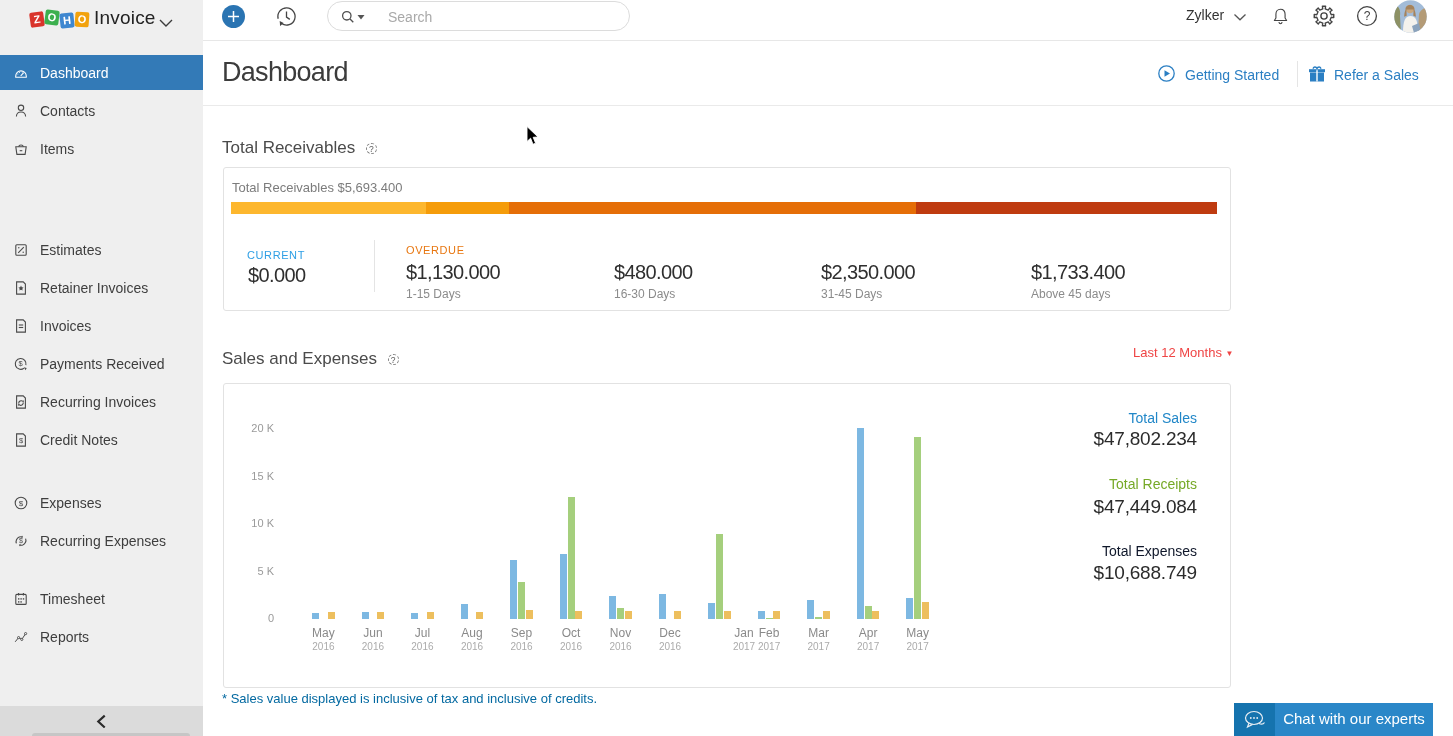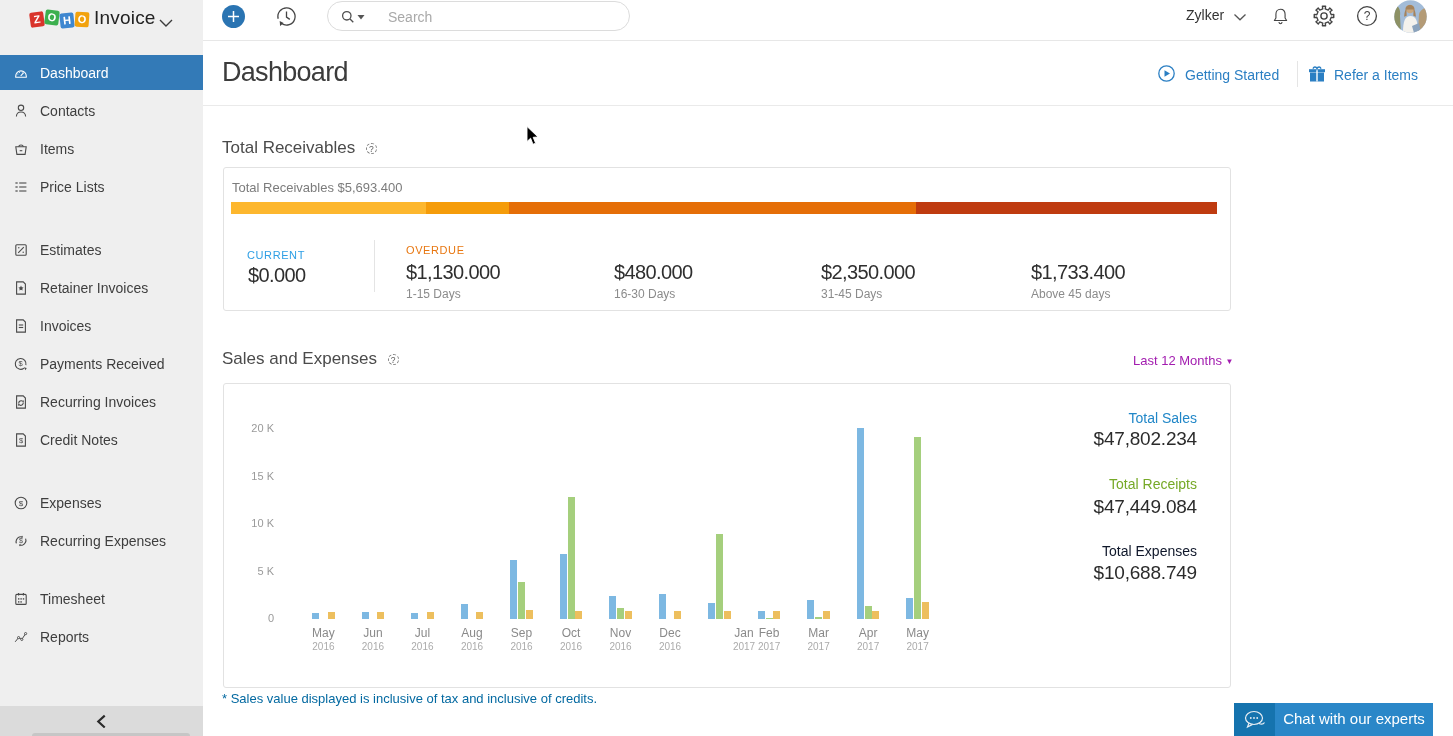--- a/index.html
+++ b/index.html
@@ -73,31 +73,20 @@
         <span class="lbl">Contacts</span>
       </div>
     <div class="nav-item" style="top:130px;">
         <svg class="ic" viewBox="0 0 16 16">
           <path d="M2.8,5.8 L13.2,5.8 L12.1,13.4 L3.9,13.4 Z" stroke="#4a4a4a" stroke-width="1.1" fill="none"></path>
           <path d="M5.7,5.8 C5.9,3.4 10.1,3.4 10.3,5.8" stroke="#4a4a4a" stroke-width="1.1" fill="none"></path>
           <line x1="6.7" y1="9.7" x2="9.3" y2="9.7" stroke="#4a4a4a" stroke-width="1.1"></line>
         </svg>
         <span class="lbl">Items</span>
       </div>
-    <div class="nav-item" style="top:168px;">
-        <svg class="ic" viewBox="0 0 16 16">
-          <rect x="2.4" y="3.4" width="2.3" height="1.2" fill="#4a4a4a"></rect>
-          <rect x="2.4" y="7.4" width="2.3" height="1.2" fill="#4a4a4a"></rect>
-          <rect x="2.4" y="11.4" width="2.3" height="1.2" fill="#4a4a4a"></rect>
-          <line x1="6.2" y1="4" x2="13.4" y2="4" stroke="#4a4a4a" stroke-width="1.1" fill="none"></line>
-          <line x1="6.2" y1="8" x2="13.4" y2="8" stroke="#4a4a4a" stroke-width="1.1" fill="none"></line>
-          <line x1="6.2" y1="12" x2="13.4" y2="12" stroke="#4a4a4a" stroke-width="1.1" fill="none"></line>
-        </svg>
-        <span class="lbl">Price Lists</span>
-      </div>
     <div class="nav-item" style="top:231px;">
         <svg class="ic" viewBox="0 0 16 16">
           <rect x="2.8" y="2.8" width="10.4" height="10.4" rx="1" stroke="#4a4a4a" stroke-width="1.1" fill="none"></rect>
           <line x1="5.2" y1="10.8" x2="10.8" y2="5.2" stroke="#4a4a4a" stroke-width="1.1" fill="none"></line>
           <circle cx="5.8" cy="5.8" r="0.7" fill="#4a4a4a"></circle>
           <circle cx="10.2" cy="10.2" r="0.7" fill="#4a4a4a"></circle>
         </svg>
         <span class="lbl">Estimates</span>
       </div>
     <div class="nav-item" style="top:307px;">
@@ -247,21 +236,21 @@
           <polygon points="6.5,5.2 12,8.5 6.5,11.8" fill="#2b7fc3"></polygon>
         </svg>
         <span class="bluelink" style="position:absolute; left:982px; top:26px;">Getting Started</span>
         <div style="position:absolute; left:1094px; top:20px; width:1px; height:26px; background:#e5e5e5;"></div>
         <svg style="position:absolute; left:1105px; top:24px;" width="18" height="18" viewBox="0 0 18 18">
           <rect x="2" y="7.5" width="14" height="9" fill="#2b7fc3"></rect>
           <rect x="1" y="4.2" width="16" height="3" fill="#2b7fc3"></rect>
           <line x1="9" y1="4.2" x2="9" y2="16.5" stroke="#fff" stroke-width="1.4"></line>
           <path d="M5.2,3.8 C5.2,1.4 8.2,1.2 9,3.6 C9.8,1.2 12.8,1.4 12.8,3.8" stroke="#2b7fc3" stroke-width="1.5" fill="none"></path>
         </svg>
-        <span class="bluelink" style="position:absolute; left:1131px; top:26px;">Refer a Items</span>
+        <span class="bluelink" style="position:absolute; left:1131px; top:26px;">Refer a Sales</span>
     </div>
     <div class="sechead" style="position:absolute; left:19px; top:97px;">Total Receivables <span class="qm">?</span></div>
     <div id="card1">
       <div style="position:absolute; left:8px; top:12px; font-size:13px; color:#7c7c7c;">Total Receivables $5,693.400</div>
       <div style="position:absolute; left:6.5px; top:34px; width:986px; height:12px; display:flex;">
         <div style="width:195px; background:#fdb72e;"></div>
         <div style="width:83px; background:#f59c0a;"></div>
         <div style="width:407px; background:#e56e07;"></div>
         <div style="width:301px; background:#bf3b10;"></div>
       </div>
@@ -272,21 +261,21 @@
       <div class="amt" style="position:absolute; left:182px; top:93px;">$1,130.000</div>
       <div class="dayslbl" style="position:absolute; left:182px; top:118.5px;">1-15 Days</div>
       <div class="amt" style="position:absolute; left:390px; top:93px;">$480.000</div>
       <div class="dayslbl" style="position:absolute; left:390px; top:118.5px;">16-30 Days</div>
       <div class="amt" style="position:absolute; left:597px; top:93px;">$2,350.000</div>
       <div class="dayslbl" style="position:absolute; left:597px; top:118.5px;">31-45 Days</div>
       <div class="amt" style="position:absolute; left:807px; top:93px;">$1,733.400</div>
       <div class="dayslbl" style="position:absolute; left:807px; top:118.5px;">Above 45 days</div>
     </div>
     <div class="sechead" style="position:absolute; left:19px; top:308px;">Sales and Expenses <span class="qm">?</span></div>
-    <div style="position:absolute; left:930px; top:312px; font-size:13px; color:#a21caf;">Last 12 Months <span style="font-size:8px; vertical-align:1px;">▼</span></div>
+    <div style="position:absolute; left:930px; top:304px; font-size:13px; color:#ef4444;">Last 12 Months <span style="font-size:8px; vertical-align:1px;">▼</span></div>
     <div id="card2">
       <div id="chart" style="position:absolute;left:0;top:0;width:1008px;height:305px;">
       <div class="cbar" style="left:88.2px; top:228.5px; width:7px; height:6.5px; background:#7db8e2;"></div>
       <div class="cbar" style="left:103.6px; top:227.9px; width:7px; height:7.1px; background:#edbf5e;"></div>
       <div class="mlab" style="left:69.4px; top:243px;">May<br><span class="yr">2016</span></div>
       <div class="cbar" style="left:137.7px; top:227.9px; width:7px; height:7.1px; background:#7db8e2;"></div>
       <div class="cbar" style="left:153.1px; top:227.9px; width:7px; height:7.1px; background:#edbf5e;"></div>
       <div class="mlab" style="left:118.9px; top:243px;">Jun<br><span class="yr">2016</span></div>
       <div class="cbar" style="left:187.2px; top:229.3px; width:7px; height:5.7px; background:#7db8e2;"></div>
       <div class="cbar" style="left:202.6px; top:227.9px; width:7px; height:7.1px; background:#edbf5e;"></div>

